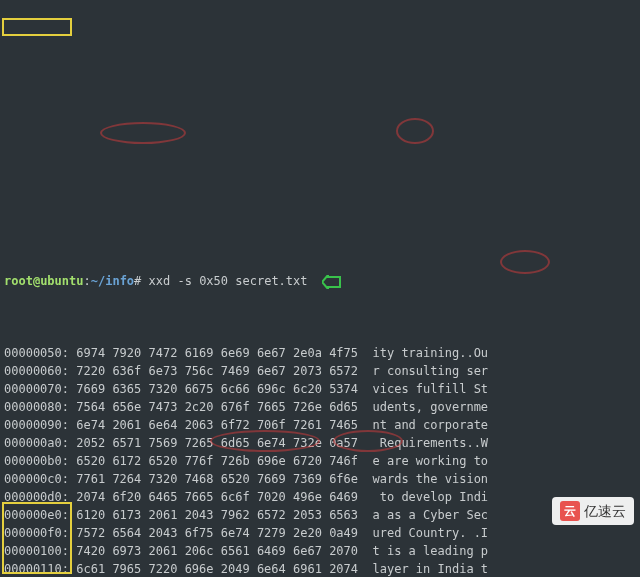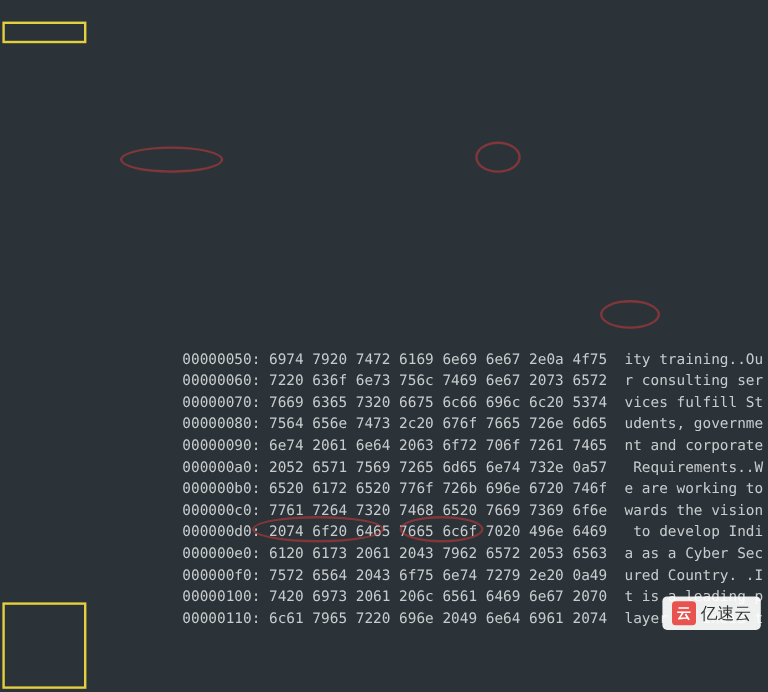--- a/index.html
+++ b/index.html
@@ -14,21 +14,21 @@
   }
   .terminal {
     padding: 2px 4px;
     white-space: pre;
     position: relative;
   }
   .prompt-host { color: #a2df6d; font-weight: bold; }
   .prompt-sep  { color: #c8ccce; }
   .prompt-path { color: #6aa3d5; font-weight: bold; }
   .cmd-text { color: #c8ccce; }
-  .hexline { color: #c8ccce; text-align: right; }
+  .hexline { color: #c8ccce; }
   .off { color: #c8ccce; }
   .hex { color: #c8ccce; }
   .asc { color: #c8ccce; }
 
   .box-y {
     border: 2px solid #e4cf3e;
     position: absolute;
     pointer-events: none;
   }
   .arrow-g {
@@ -78,20 +78,23 @@
   <div class="box-y" style="left:2px; top:502px; width:70px; height:72px;"></div>
 
   
   <div class="red-oval" style="left:100px; top:122px; width:86px; height:22px;"></div>
   <div class="red-oval" style="left:396px; top:118px; width:38px; height:26px;"></div>
   <div class="red-oval" style="left:500px; top:250px; width:50px; height:24px;"></div>
   <div class="red-oval" style="left:210px; top:430px; width:110px; height:22px;"></div>
   <div class="red-oval" style="left:333px; top:430px; width:70px; height:22px;"></div>
 
   
+  <div class="prompt-line"><span class="prompt-host"><span>root</span><span>@</span><span>ubuntu</span></span><span class="prompt-sep">:</span><span class="prompt-path">~/info</span><span class="prompt-sep">#</span> <span class="cmd-text">xxd -s 0x50 secret.txt</span>  <span class="arrow-g"><svg width="20" height="14">
+          <path d="M18 2 L6 2 L6 0 L0 7 L6 14 L6 12 L18 12 Z" fill="none" stroke="#39c24b" stroke-width="2"></path>
+        </svg></span></div>
 
   <div id="dump1"><div class="hexline"><span class="off">00000050:</span> <span class="hex">6974 7920 7472 6169 6e69 6e67 2e0a 4f75 </span> <span class="asc">ity training..Ou</span></div><div class="hexline"><span class="off">00000060:</span> <span class="hex">7220 636f 6e73 756c 7469 6e67 2073 6572 </span> <span class="asc">r consulting ser</span></div><div class="hexline"><span class="off">00000070:</span> <span class="hex">7669 6365 7320 6675 6c66 696c 6c20 5374 </span> <span class="asc">vices fulfill St</span></div><div class="hexline"><span class="off">00000080:</span> <span class="hex">7564 656e 7473 2c20 676f 7665 726e 6d65 </span> <span class="asc">udents, governme</span></div><div class="hexline"><span class="off">00000090:</span> <span class="hex">6e74 2061 6e64 2063 6f72 706f 7261 7465 </span> <span class="asc">nt and corporate</span></div><div class="hexline"><span class="off">000000a0:</span> <span class="hex">2052 6571 7569 7265 6d65 6e74 732e 0a57 </span> <span class="asc"> Requirements..W</span></div><div class="hexline"><span class="off">000000b0:</span> <span class="hex">6520 6172 6520 776f 726b 696e 6720 746f </span> <span class="asc">e are working to</span></div><div class="hexline"><span class="off">000000c0:</span> <span class="hex">7761 7264 7320 7468 6520 7669 7369 6f6e </span> <span class="asc">wards the vision</span></div><div class="hexline"><span class="off">000000d0:</span> <span class="hex">2074 6f20 6465 7665 6c6f 7020 496e 6469 </span> <span class="asc"> to develop Indi</span></div><div class="hexline"><span class="off">000000e0:</span> <span class="hex">6120 6173 2061 2043 7962 6572 2053 6563 </span> <span class="asc">a as a Cyber Sec</span></div><div class="hexline"><span class="off">000000f0:</span> <span class="hex">7572 6564 2043 6f75 6e74 7279 2e20 0a49 </span> <span class="asc">ured Country. .I</span></div><div class="hexline"><span class="off">00000100:</span> <span class="hex">7420 6973 2061 206c 6561 6469 6e67 2070 </span> <span class="asc">t is a leading p</span></div><div class="hexline"><span class="off">00000110:</span> <span class="hex">6c61 7965 7220 696e 2049 6e64 6961 2074 </span> <span class="asc">layer in India t</span></div></div>
 
   
   
 
   
 
 </div>
 

